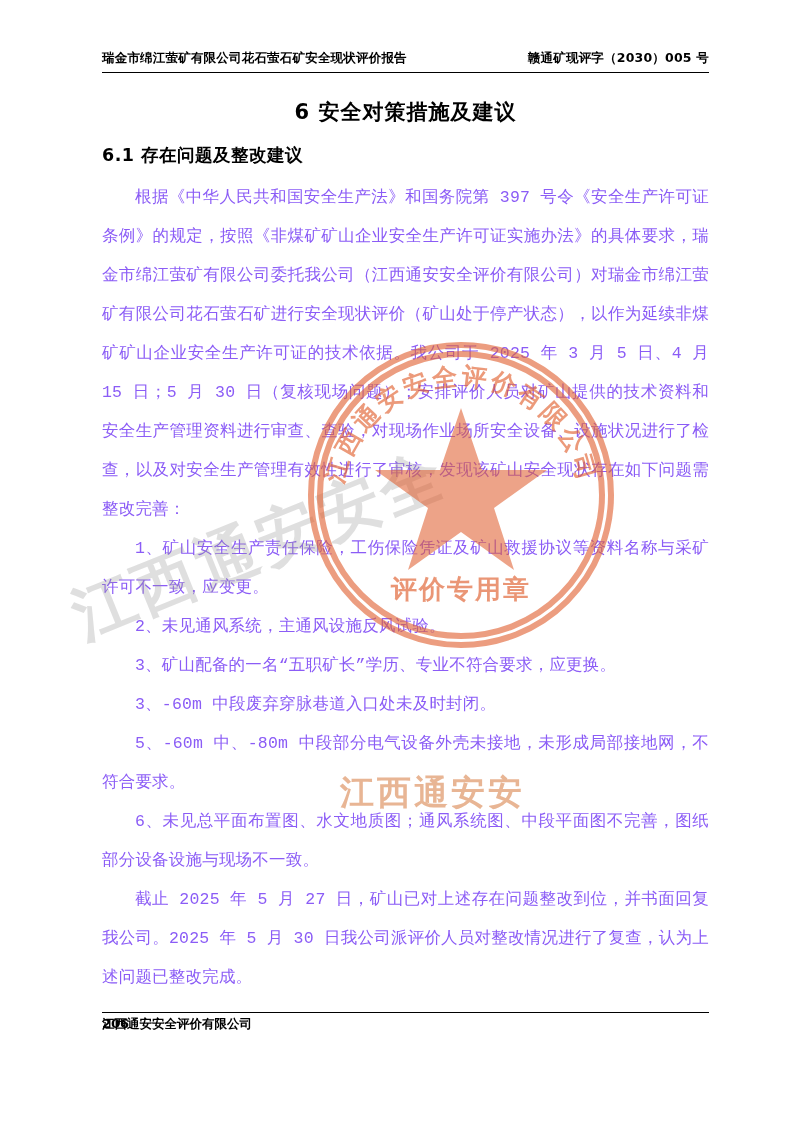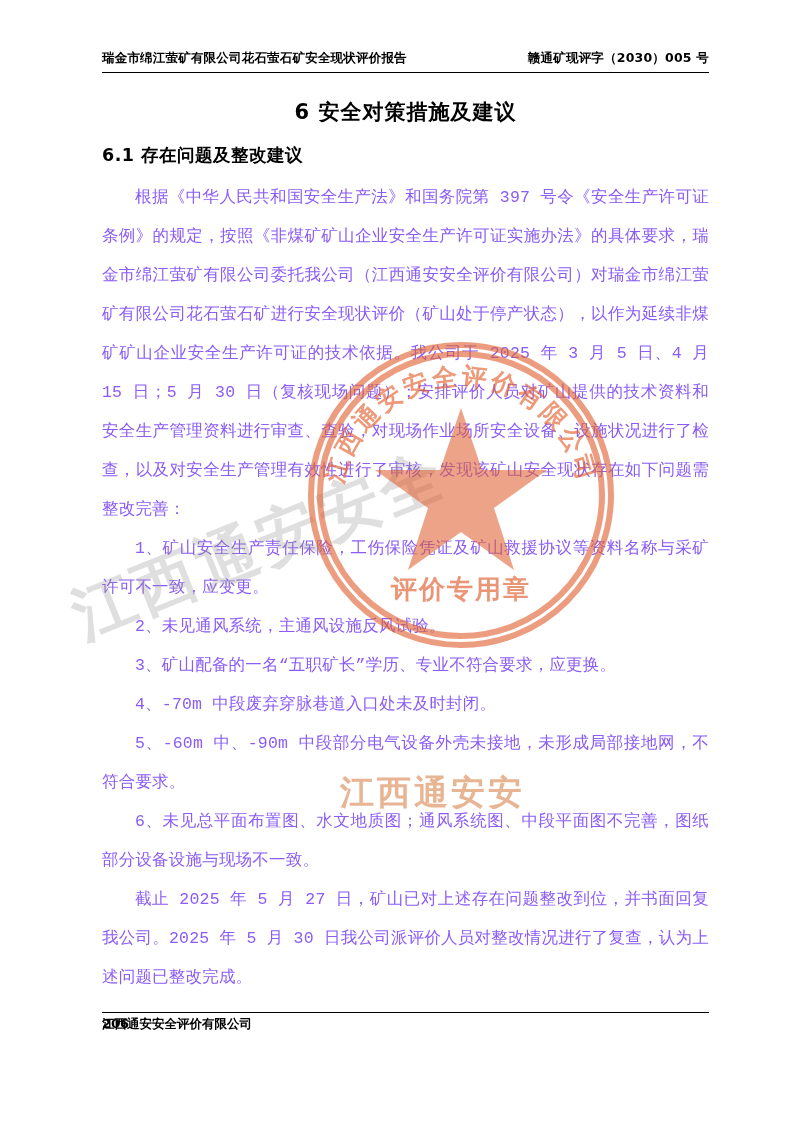--- a/index.html
+++ b/index.html
@@ -189,22 +189,22 @@
     </div>
 
     <div class="h1">6  安全对策措施及建议</div>
     <div class="h2">6.1 存在问题及整改建议</div>
 
     <div class="body">
       <p class="para indent">根据《中华人民共和国安全生产法》和国务院第 397 号令《安全生产许可证条例》的规定，按照《非煤矿矿山企业安全生产许可证实施办法》的具体要求，瑞金市绵江萤矿有限公司委托我公司（江西通安安全评价有限公司）对瑞金市绵江萤矿有限公司花石萤石矿进行安全现状评价（矿山处于停产状态），以作为延续非煤矿矿山企业安全生产许可证的技术依据。我公司于 2025 年 3 月 5 日、4 月 15 日；5 月 30 日（复核现场问题）；安排评价人员对矿山提供的技术资料和安全生产管理资料进行审查、查验，对现场作业场所安全设备、设施状况进行了检查，以及对安全生产管理有效性进行了审核，发现该矿山安全现状存在如下问题需整改完善：</p>
       <p class="para indent">1、矿山安全生产责任保险，工伤保险凭证及矿山救援协议等资料名称与采矿许可不一致，应变更。</p>
       <p class="para indent">2、未见通风系统，主通风设施反风试验。</p>
       <p class="para indent">3、矿山配备的一名“五职矿长”学历、专业不符合要求，应更换。</p>
-      <p class="para indent">4、-70m 中段废弃穿脉巷道入口处未及时封闭。</p>
-      <p class="para indent">5、-60m 中、-90m 中段部分电气设备外壳未接地，未形成局部接地网，不符合要求。</p>
+      <p class="para indent">3、-60m 中段废弃穿脉巷道入口处未及时封闭。</p>
+      <p class="para indent">5、-60m 中、-80m 中段部分电气设备外壳未接地，未形成局部接地网，不符合要求。</p>
       <p class="para indent">6、未见总平面布置图、水文地质图；通风系统图、中段平面图不完善，图纸部分设备设施与现场不一致。</p>
       <p class="para indent">截止 2025 年 5 月 27 日，矿山已对上述存在问题整改到位，并书面回复我公司。2025 年 5 月 30 日我公司派评价人员对整改情况进行了复查，认为上述问题已整改完成。</p>
     </div>
 
     <div class="footer">
       <div class="footer-rule"></div>
       <div class="footer-left">江西通安安全评价有限公司</div>
       <div class="footer-page">206</div>
     </div>
   </div>

